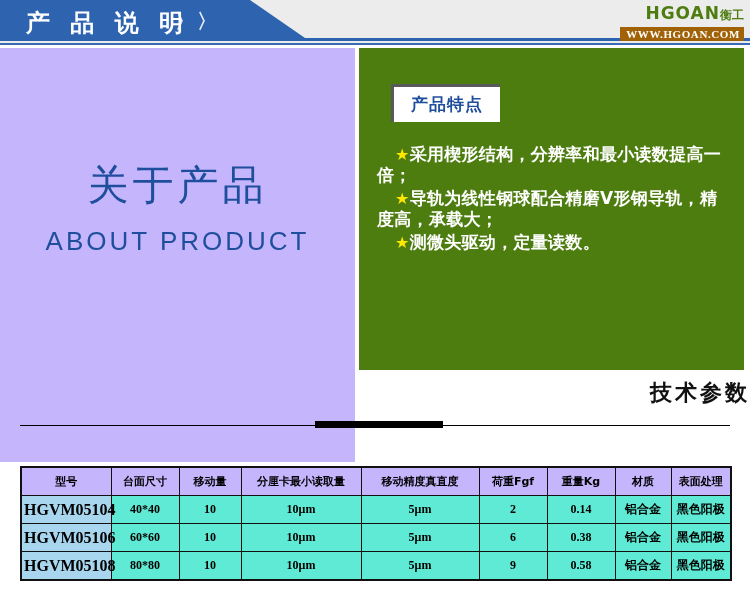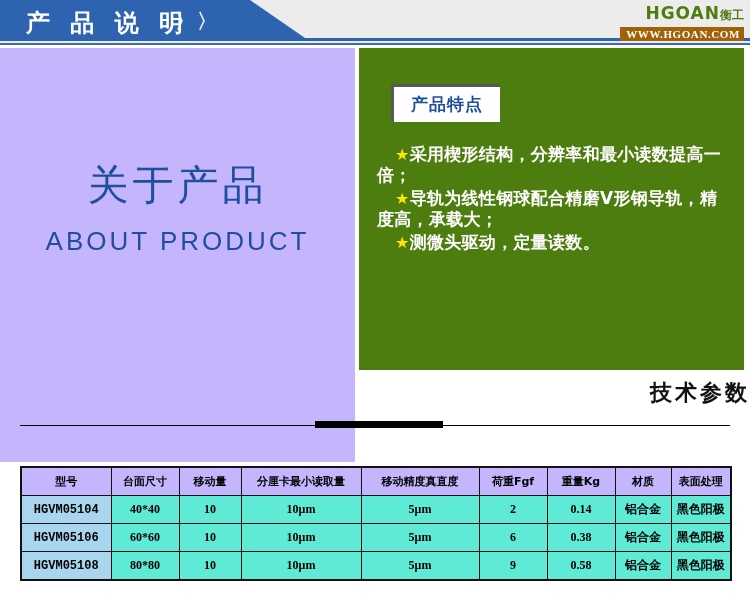--- a/index.html
+++ b/index.html
@@ -264,23 +264,23 @@
     font-family: "DejaVu Sans", "Liberation Sans", sans-serif;
     font-weight: bold;
     font-size: 11px;
   }
   table.spec-table td {
     background: #5eead4;
     font-weight: bold;
   }
   table.spec-table td.model-cell {
     background: #a8d6ef;
-    font-family: Liberation Mono, monospace;
-    font-weight: bold;
-    font-size: 12px;
+    font-family: Liberation Serif, serif;
+    font-weight: bold;
+    font-size: 16px;
   }
   table.spec-table td.cn-cell {
     font-family: "DejaVu Sans", "Liberation Sans", sans-serif;
     font-weight: bold;
     font-size: 12px;
   }
   .col-0 { width: 90px; }
   .col-1 { width: 68px; }
   .col-2 { width: 62px; }
   .col-3 { width: 120px; }

